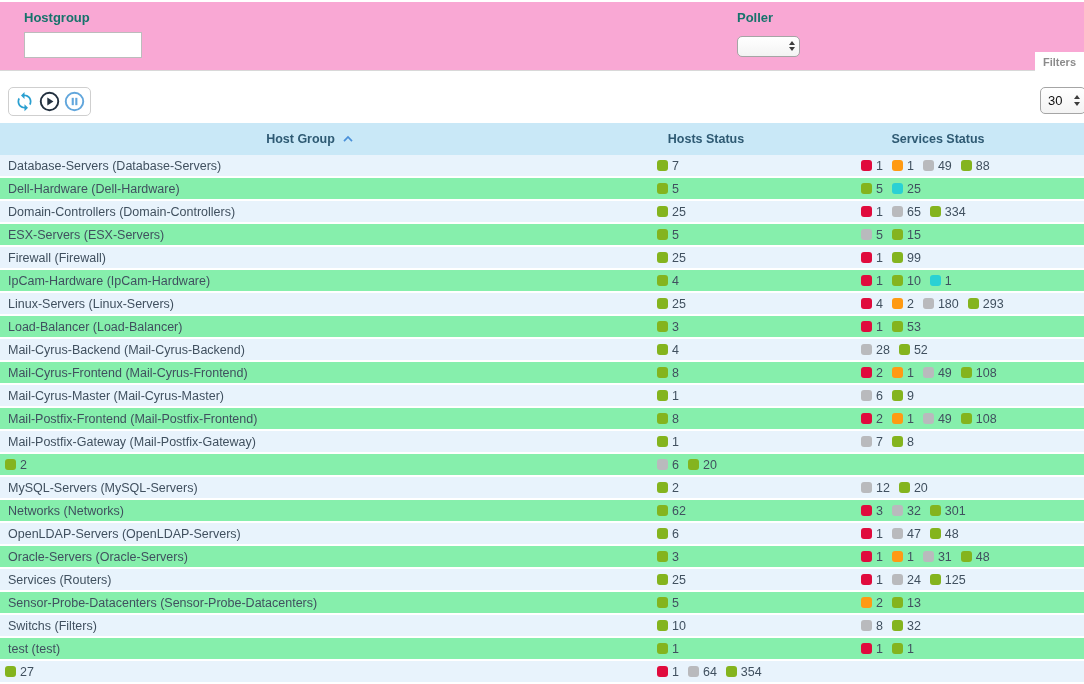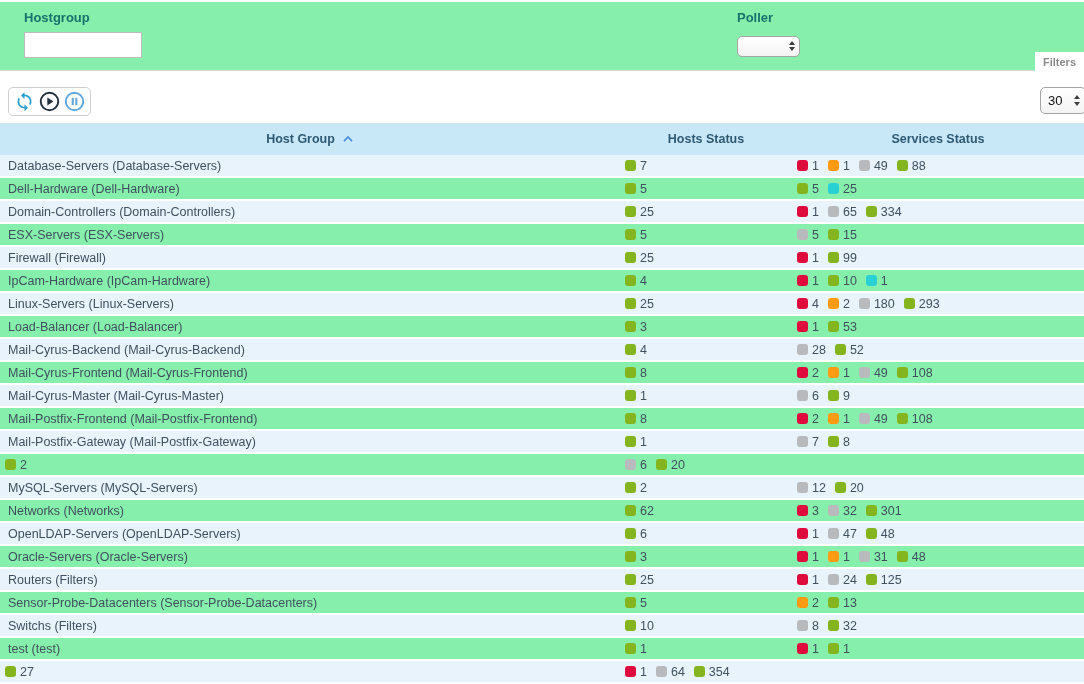--- a/index.html
+++ b/index.html
@@ -5,21 +5,21 @@
   * { margin:0; padding:0; box-sizing:border-box; }
   html,body { background:#fff; }
   .page {
     position:relative; width:1084px; height:684px; overflow:hidden;
     font-family:"Liberation Sans", sans-serif; background:#fff;
   }
 
   
   .filter-panel {
     position:absolute; top:2px; left:0; width:1084px; height:69px;
-    background:#86efac; border-bottom:1px solid #d8d8d8;
+    background:#f9a8d4; border-bottom:1px solid #d8d8d8;
   }
   .field { position:absolute; top:8px; }
   .field-hostgroup { left:24px; }
   .field-poller { left:737px; }
   .field-label {
     display:block; color:#16736b; font-weight:bold; font-size:13px; margin-bottom:7px;
   }
   .text-input {
     width:118px; height:26px; border:1px solid #bcbcbc; background:#fff;
     font-size:13px; padding:0 5px; font-family:inherit;
@@ -60,21 +60,21 @@
   .table-header {
     position:absolute; top:123px; left:0; width:1084px; height:32px;
     background:#c9e8f7; display:grid; grid-template-columns:620px 172px 292px;
     align-items:center; color:#2e5a73; font-size:12.5px; font-weight:bold;
   }
   .th { text-align:center; display:flex; align-items:center; justify-content:center; gap:7px; }
   .table-body { position:absolute; top:155px; left:0; width:1084px; }
   .row {
     display:grid; grid-template-columns:620px 172px 292px; height:23px;
     border-bottom:2px solid #fff; align-items:center;
-    font-size:12.5px; color:#40505f; cursor:pointer;
+    font-size:12.5px; color:#40505f; cursor:pointer;gap:32px;
   }
   .row.odd  { background:#e8f3fc; }
   .row.even { background:#86efac; }
   .cell-name { padding-left:8px; white-space:nowrap; overflow:hidden; }
   .cell-status { display:flex; align-items:center; gap:9px; padding-left:5px; }
   .status-item { display:flex; align-items:center; gap:4px; }
   .badge { width:11px; height:11px; border-radius:3px; flex:0 0 auto; }
 </style>
 </head>
 <body>
@@ -536,21 +536,21 @@
             <span class="badge" style="background: rgb(185, 186, 189);"></span>
             <span>31</span>
           </span>
           <span class="status-item">
             <span class="badge" style="background: rgb(132, 180, 30);"></span>
             <span>48</span>
           </span>
         </div>
       </div>
       <div class="row odd">
-        <div class="cell-name">Routers (Filters)</div>
+        <div class="cell-name">Services (Routers)</div>
         <div class="cell-status">
           <span class="status-item">
             <span class="badge" style="background: rgb(132, 180, 30);"></span>
             <span>25</span>
           </span>
         </div>
         <div class="cell-status">
           <span class="status-item">
             <span class="badge" style="background: rgb(224, 11, 61);"></span>
             <span>1</span>

